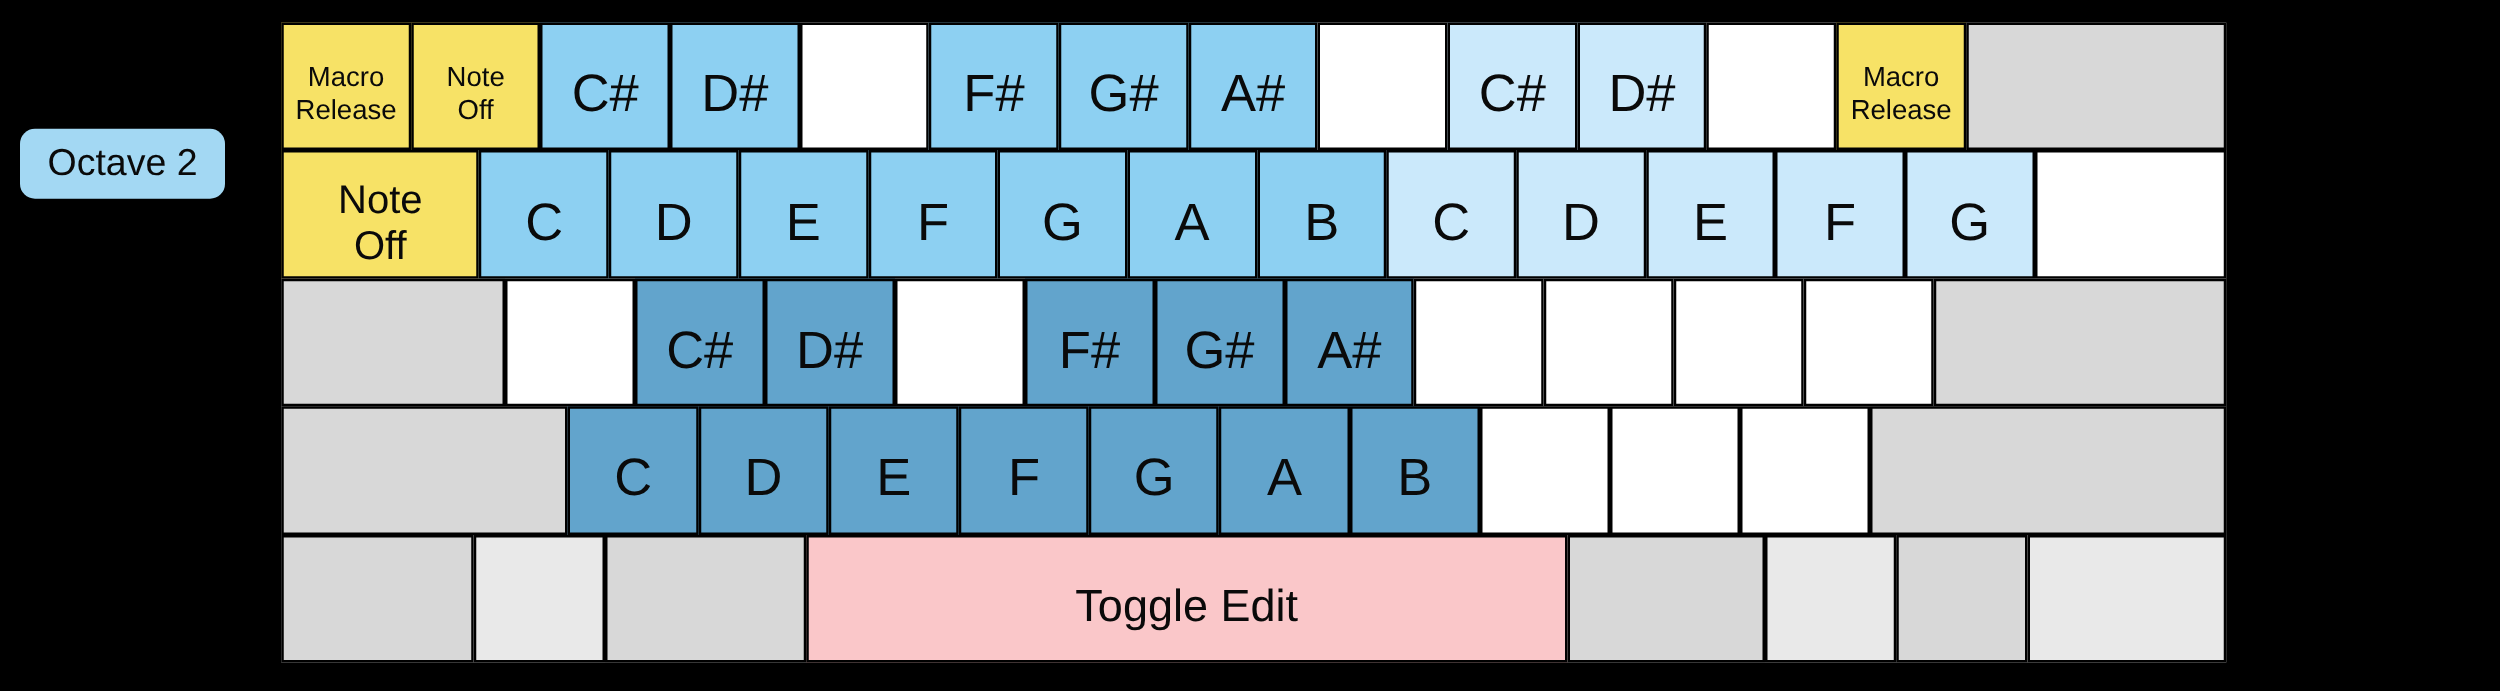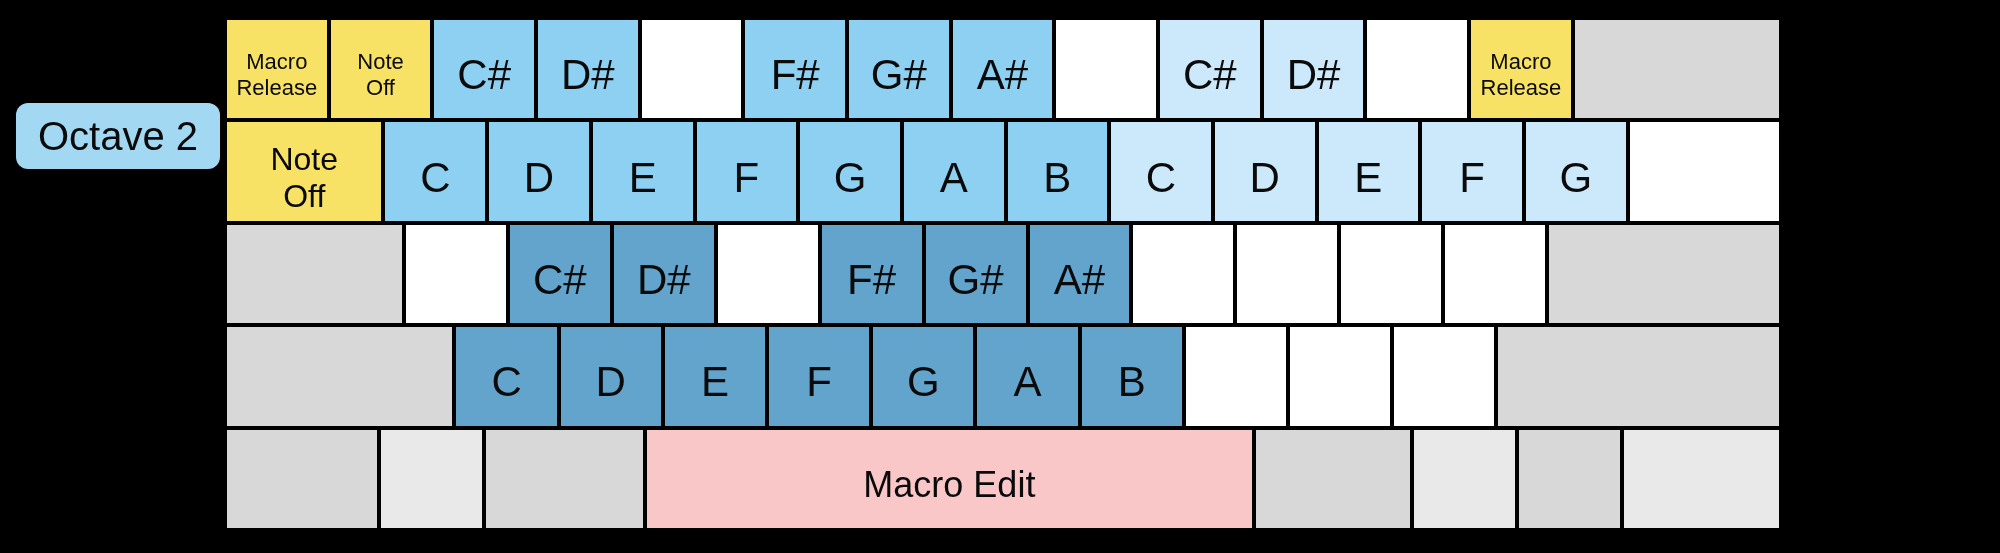--- a/index.html
+++ b/index.html
@@ -62,21 +62,21 @@
     font-size: 32px;
     line-height: 1.15;
     width: min-content;
   }
   .key.large .key-label {
     font-size: 36px;
     white-space: nowrap;
   }
   .pill {
     position: absolute;
-    font-size: 40px;
+    font-size: 30px;
     line-height: 1;
     padding: 13px 22px;
     border-radius: 12px;
     color: #0a0a0a;
     white-space: nowrap;
   }
   .pill-oct2 { left: 16px;  top: 103px; background: #A3D8F3; }
   .pill-oct1 { left: 16px;  top: 317px; background: #62A4CC; }
   .pill-oct3 { right: 7px;  top: 103px; background: #A3D8F3; }
 </style>
@@ -216,21 +216,21 @@
         <div class="key note" style="flex-grow: 1; background: rgb(255, 255, 255);"></div>
         <div class="key note" style="flex-grow: 1; background: rgb(255, 255, 255);"></div>
         <div class="key note" style="flex-grow: 1; background: rgb(255, 255, 255);"></div>
         <div class="key note" style="flex-grow: 2.8; background: rgb(216, 216, 216);"></div>
       </div>
       <div class="kb-row">
         <div class="key note" style="flex-grow: 1.48; background: rgb(216, 216, 216);"></div>
         <div class="key note" style="flex-grow: 1; background: rgb(233, 233, 233);"></div>
         <div class="key note" style="flex-grow: 1.55; background: rgb(216, 216, 216);"></div>
         <div class="key large" style="flex-grow: 5.97; background: rgb(250, 199, 201);">
-          <span class="key-label">Macro Edit</span>
+          <span class="key-label">Toggle Edit</span>
         </div>
         <div class="key note" style="flex-grow: 1.52; background: rgb(216, 216, 216);"></div>
         <div class="key note" style="flex-grow: 1; background: rgb(233, 233, 233);"></div>
         <div class="key note" style="flex-grow: 1; background: rgb(216, 216, 216);"></div>
         <div class="key note" style="flex-grow: 1.53; background: rgb(233, 233, 233);"></div>
       </div>
     </div>
 </div>
 
 </body></html>

